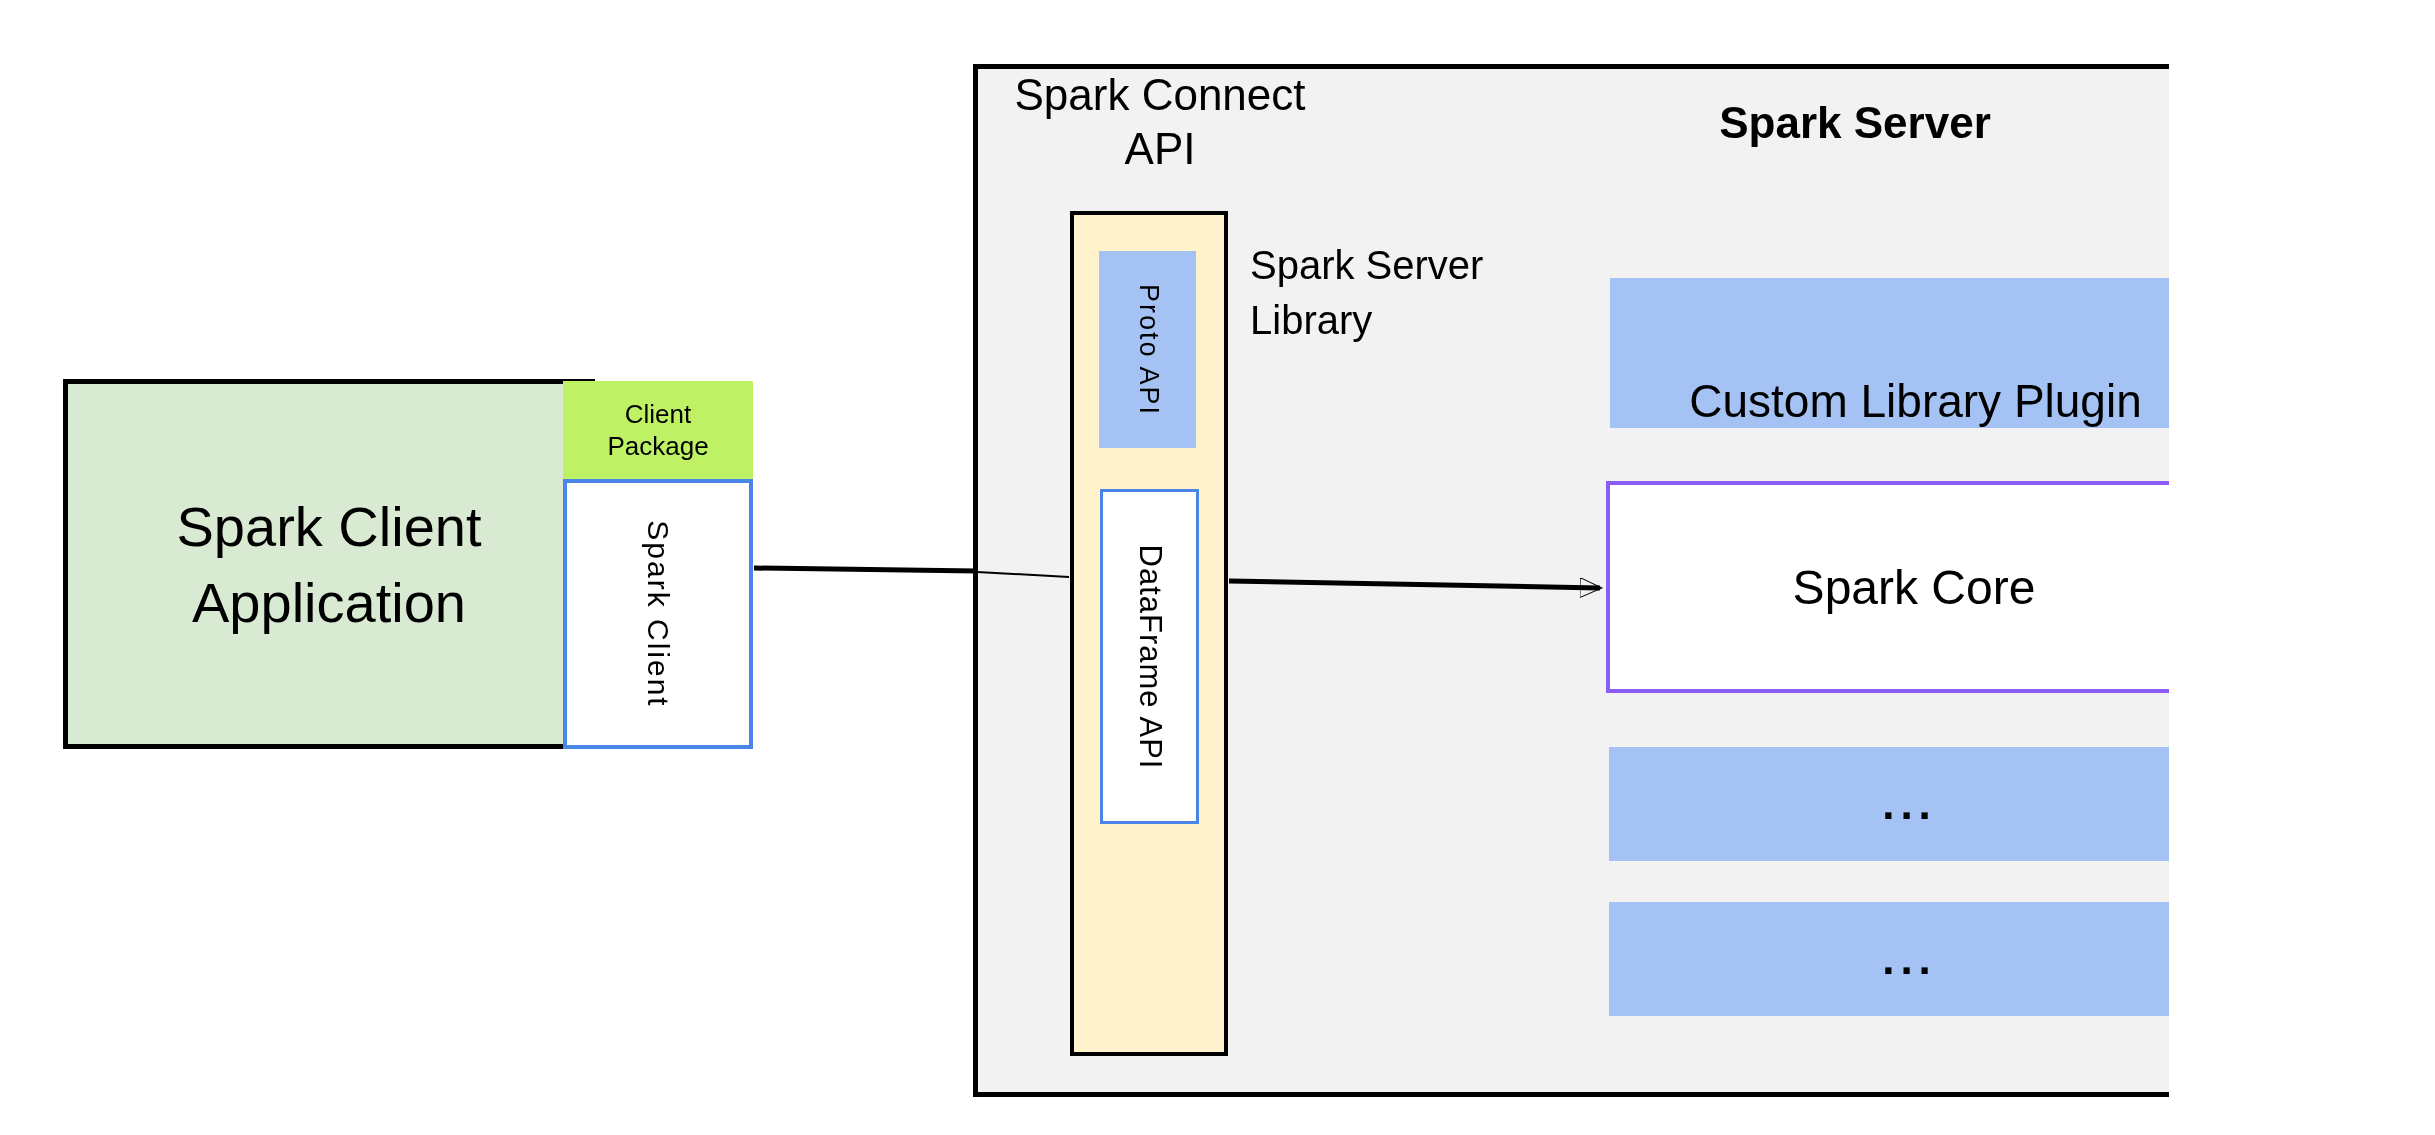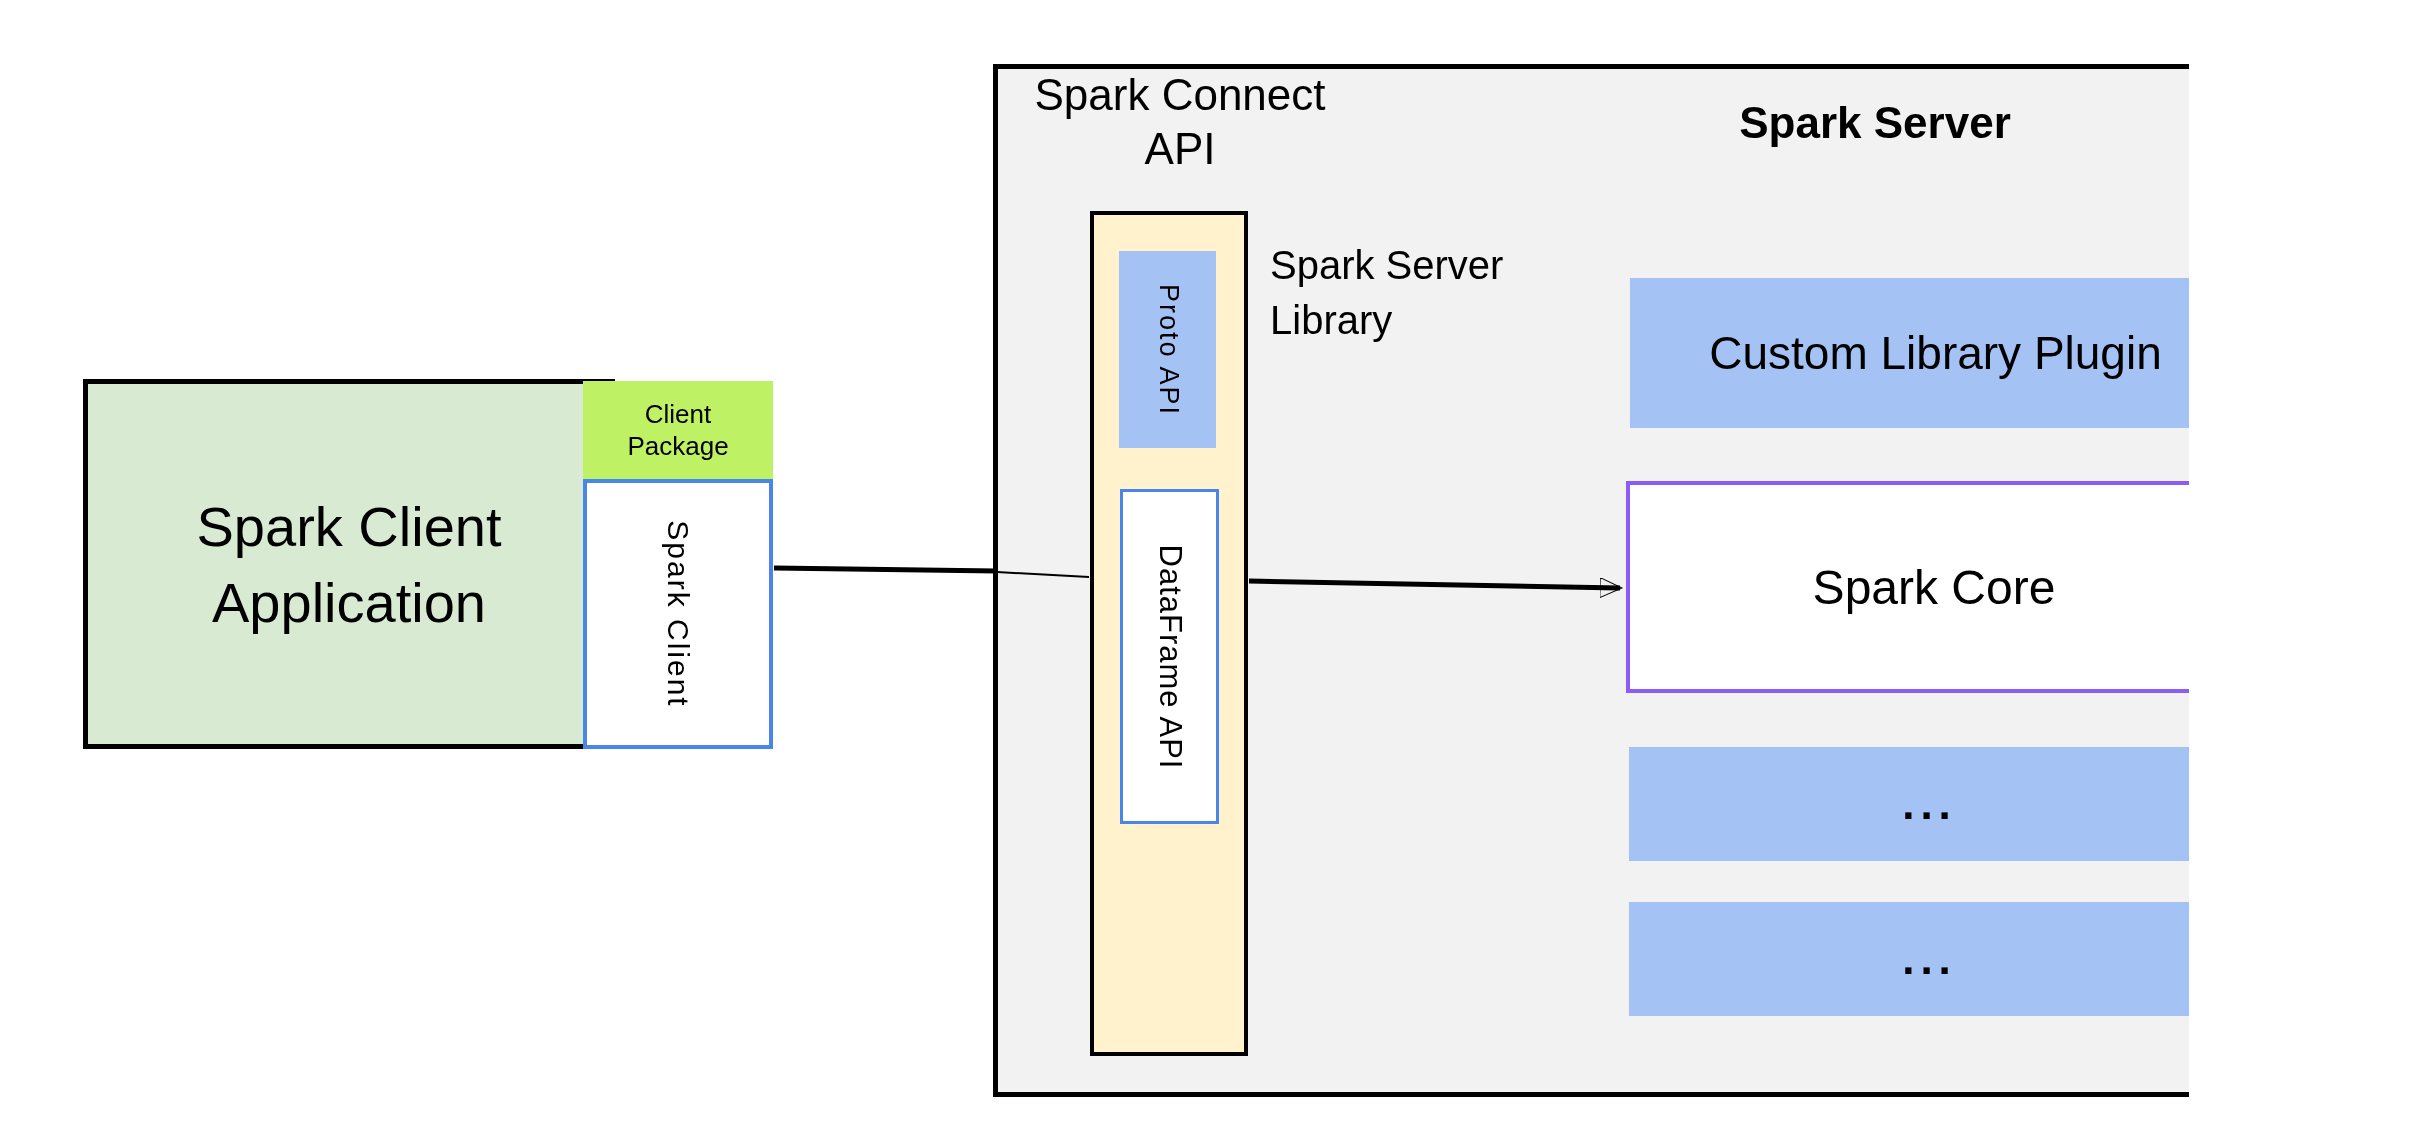--- a/index.html
+++ b/index.html
@@ -4,21 +4,20 @@
 <style>
   html, body { margin: 0; padding: 0; background: #ffffff; }
   #canvas {
     position: relative;
     width: 2169px;
     height: 1135px;
     background: #ffffff;
     font-family: "Liberation Sans", sans-serif;
     color: #000000;
     overflow: hidden;
-    margin-left: 20px;
   }
   .abs { position: absolute; box-sizing: border-box; }
   .multiline { white-space: pre-line; }
 
   
   .server-box {
     left: 973px; top: 64px; width: 1406px; height: 1033px;
     background: #f2f2f2; border: 5px solid #000000;
   }
   .connect-title {
@@ -75,21 +74,21 @@
   .dataframe-box .vtext { font-size: 31px; letter-spacing: 1px; }
   .server-library-label {
     left: 1250px; top: 238px; width: 420px;
     font-size: 40px; line-height: 55px; text-align: left;
   }
 
   
   .plugin-box {
     left: 1610px; top: 278px; width: 611px; height: 150px;
     background: #a4c2f4;
-    display: flex; align-items: center; justify-content: center;
+    display: flex; align-items: flex-end; justify-content: center;
     font-size: 46px;
   }
   .core-box {
     left: 1606px; top: 481px; width: 616px; height: 212px;
     background: #ffffff; border: 4px solid #8b5cf6;
     display: flex; align-items: center; justify-content: center;
     font-size: 48px;
   }
   .dots-box {
     background: #a4c2f4;

